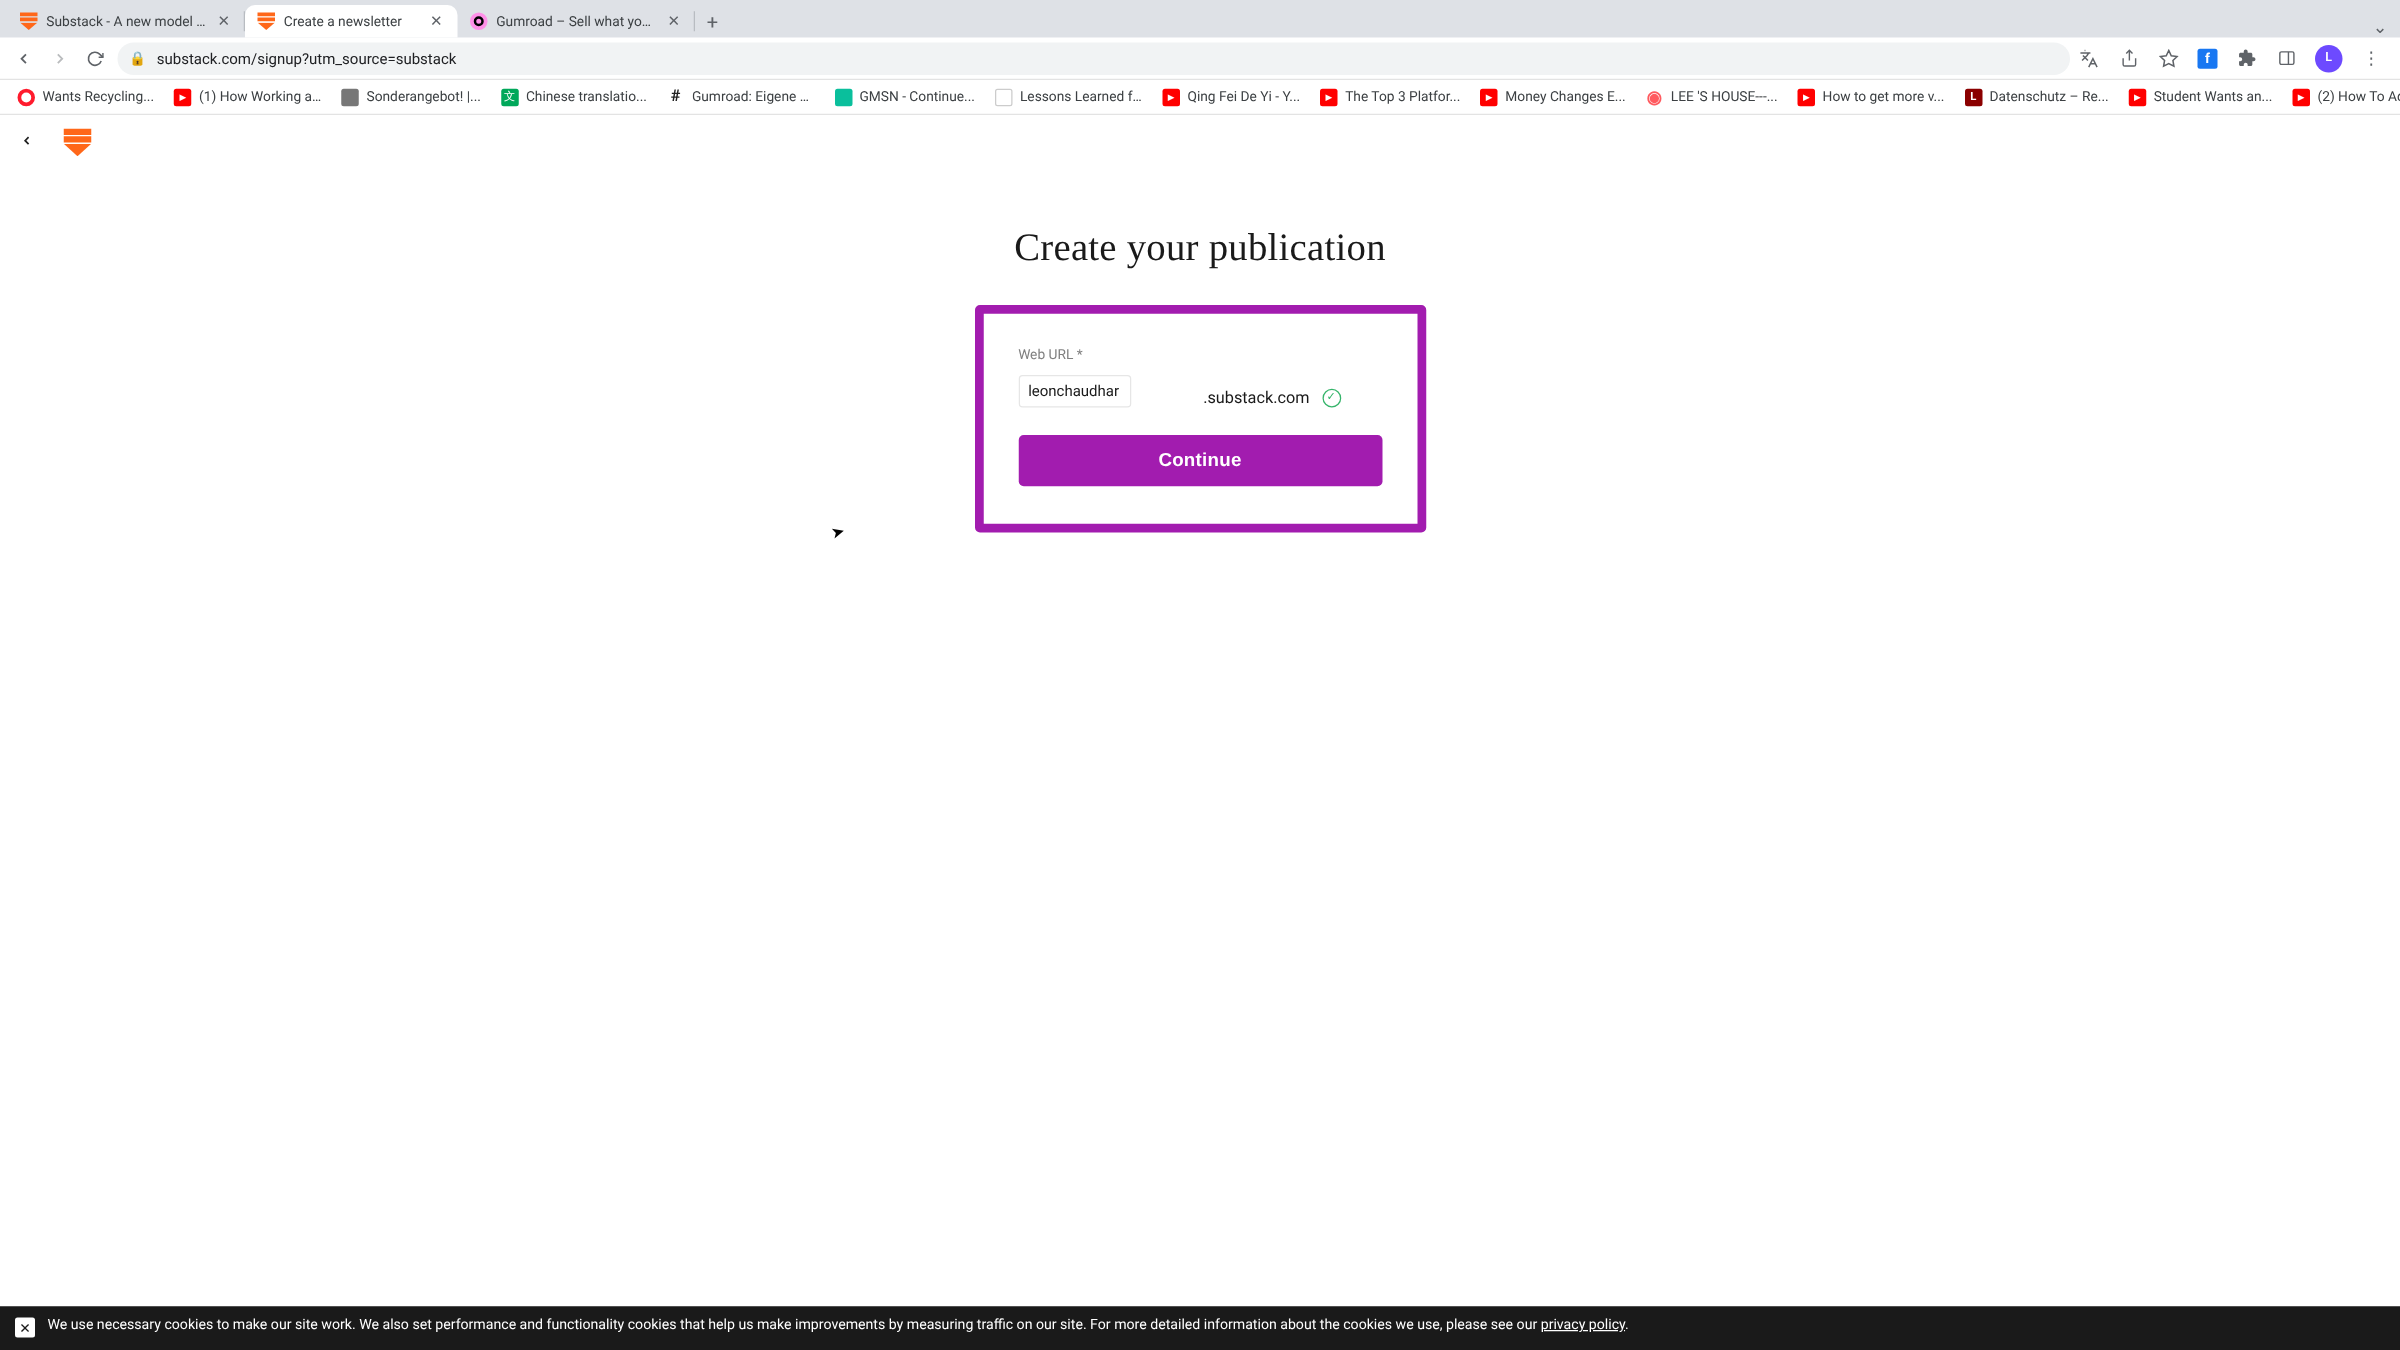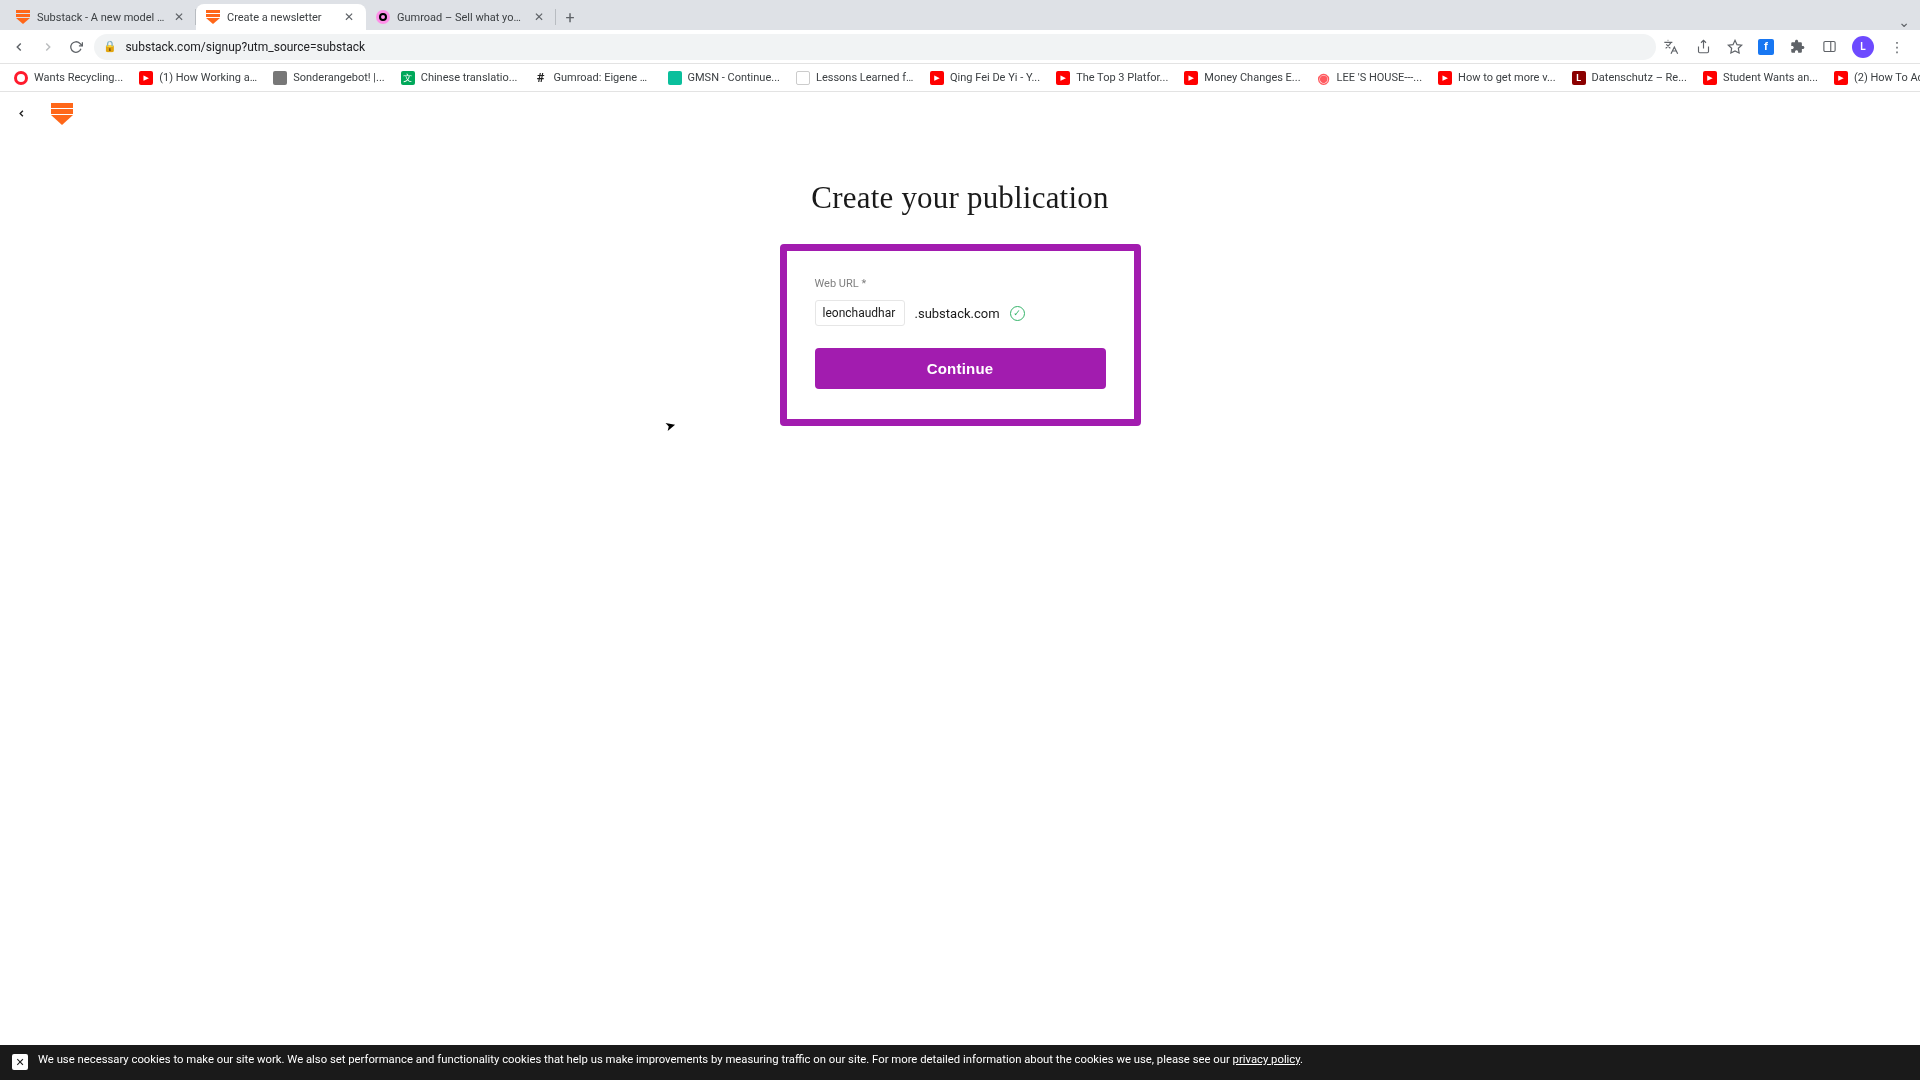--- a/index.html
+++ b/index.html
@@ -61,24 +61,24 @@
   .substack-logo { width: 22px; height: 22px; display:flex; flex-direction:column; justify-content:space-between;}
   .substack-logo span{display:block; background:#ff6719; height:5px;}
   .substack-logo span:nth-child(1){width:22px;}
   .substack-logo span:nth-child(2){width:22px;}
   .substack-logo span:nth-child(3){width:22px; height:10px; clip-path: polygon(0 0, 100% 0, 50% 100%);}
 
   .content { display:flex; flex-direction:column; align-items:center; padding-top: 44px;}
   .page-title { font-family: Georgia, "Times New Roman", serif; font-size: 31px; font-weight:500; color:#1a1a1a; letter-spacing:0.2px;}
   .card { margin-top: 28px; width: 361px; border:7px solid #a21caf; border-radius:4px; padding: 26px 28px 30px 28px;}
   .field-label { font-size: 11px; color:#808080; margin-bottom:10px;}
-  .url-row { display:flex; align-items:center; gap:10px; margin-bottom:22px;}
+  .url-row { display:flex; align-items:flex-end; gap:10px; margin-bottom:22px;}
   .url-input-wrap { width: 90px; height:26px; border:1px solid #e6e6e6; border-radius:3px; display:flex; align-items:center; padding:0 7px;}
   .url-input { border:none; outline:none; width:100%; font-size:12px; color:#1a1a1a; font-family:inherit; background:transparent;}
-  .url-suffix { font-size:13px; color:#1a1a1a;}
+  .url-suffix { font-size:13px; color:#1a1a1a;margin-left:48px;}
   .url-check { width:15px; height:15px; border-radius:50%; border:1.5px solid #35b46a; display:flex; align-items:center; justify-content:center;}
   .url-check::after{content:"✓"; color:#35b46a; font-size:9px; line-height:1;}
   .continue-btn { width:100%; height:41px; border:none; border-radius:4px; background:#a21caf; color:#fff; font-size:15px; font-weight:600; letter-spacing:0.2px; cursor:pointer;}
 
   .cursor { position:absolute; left:665px; top:326px; font-size:13px; color:#000; transform:rotate(-15deg);}
 
   
   .cookie-banner { position:absolute; bottom:0; left:0; right:0; background:#1a1a1a; color:#fff; padding: 8px 12px 10px 12px; font-size:11.3px; display:flex; align-items:flex-start; gap:10px;}
   .cookie-close { width:16px; height:16px; background:#fff; border-radius:2px; display:flex; align-items:center; justify-content:center; color:#1a1a1a; font-size:11px; flex:0 0 16px; margin-top:1px; cursor:pointer;}
   .cookie-text strong{ font-weight:700; display:block; margin-bottom:3px; font-size:11.8px;}

